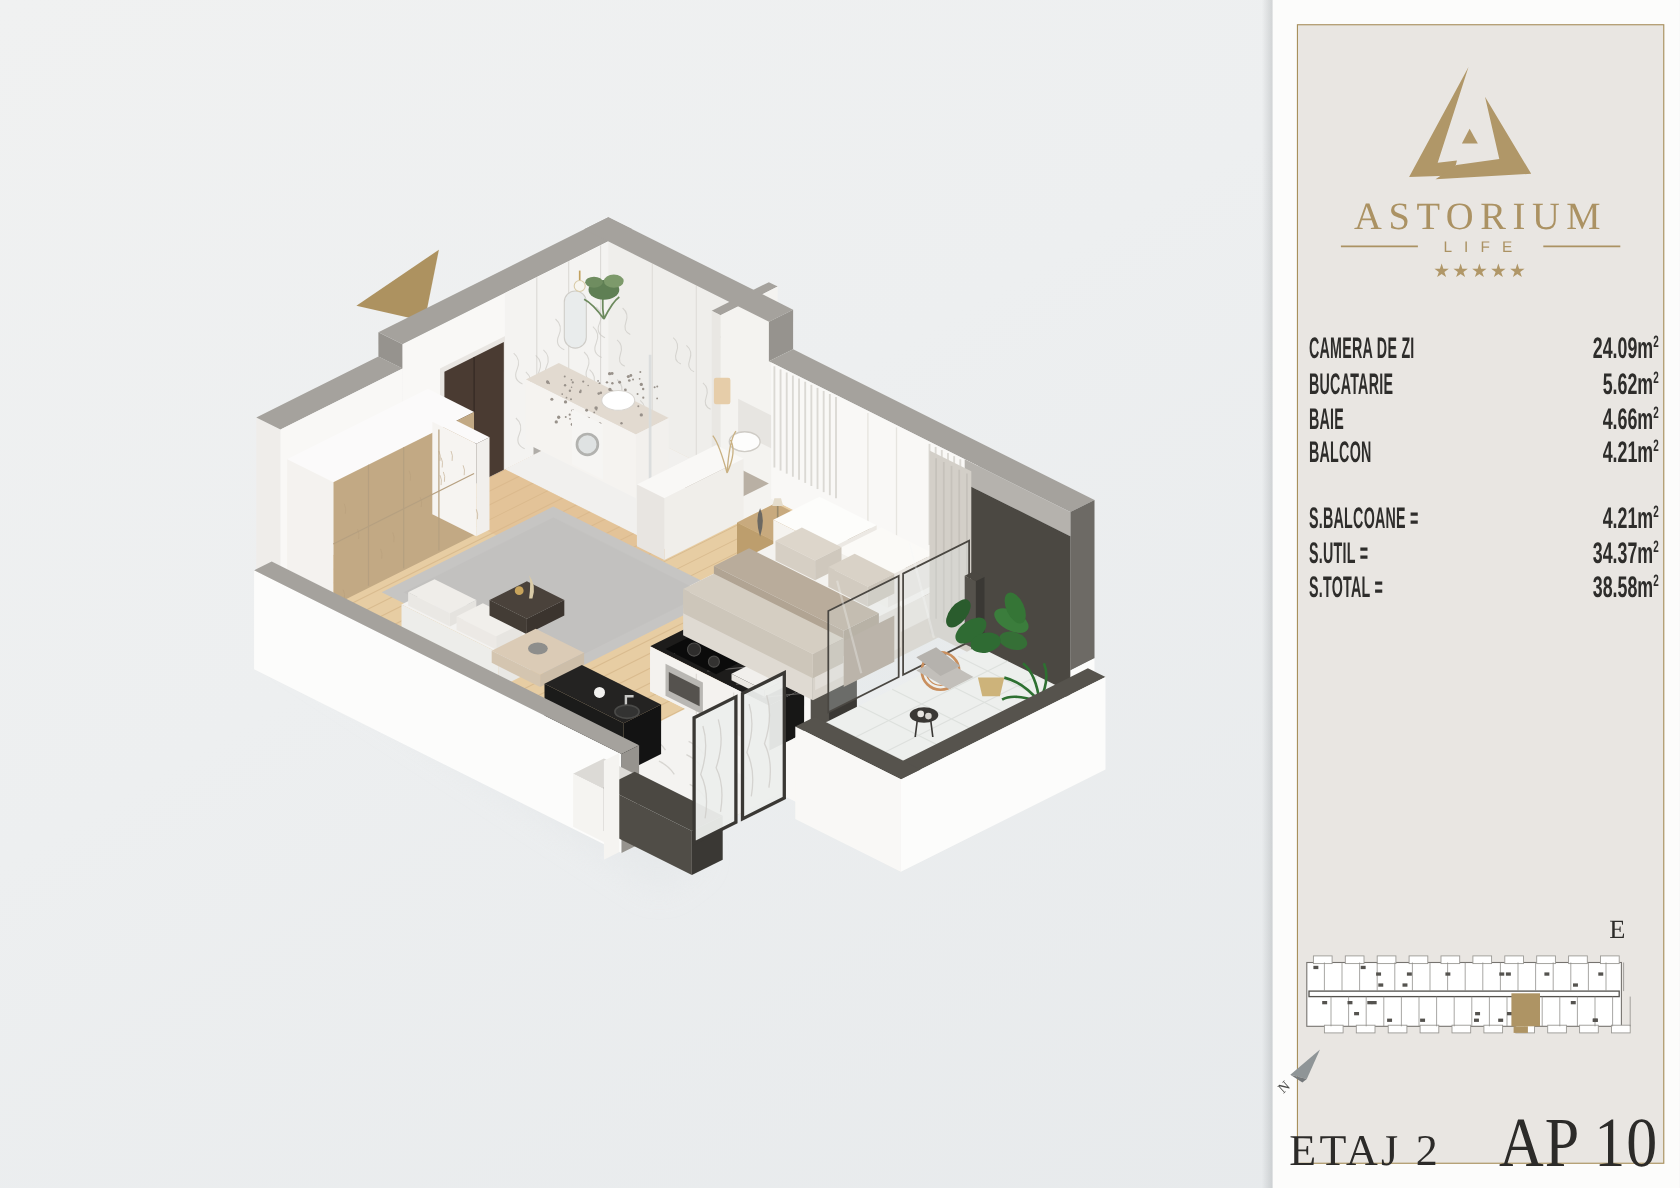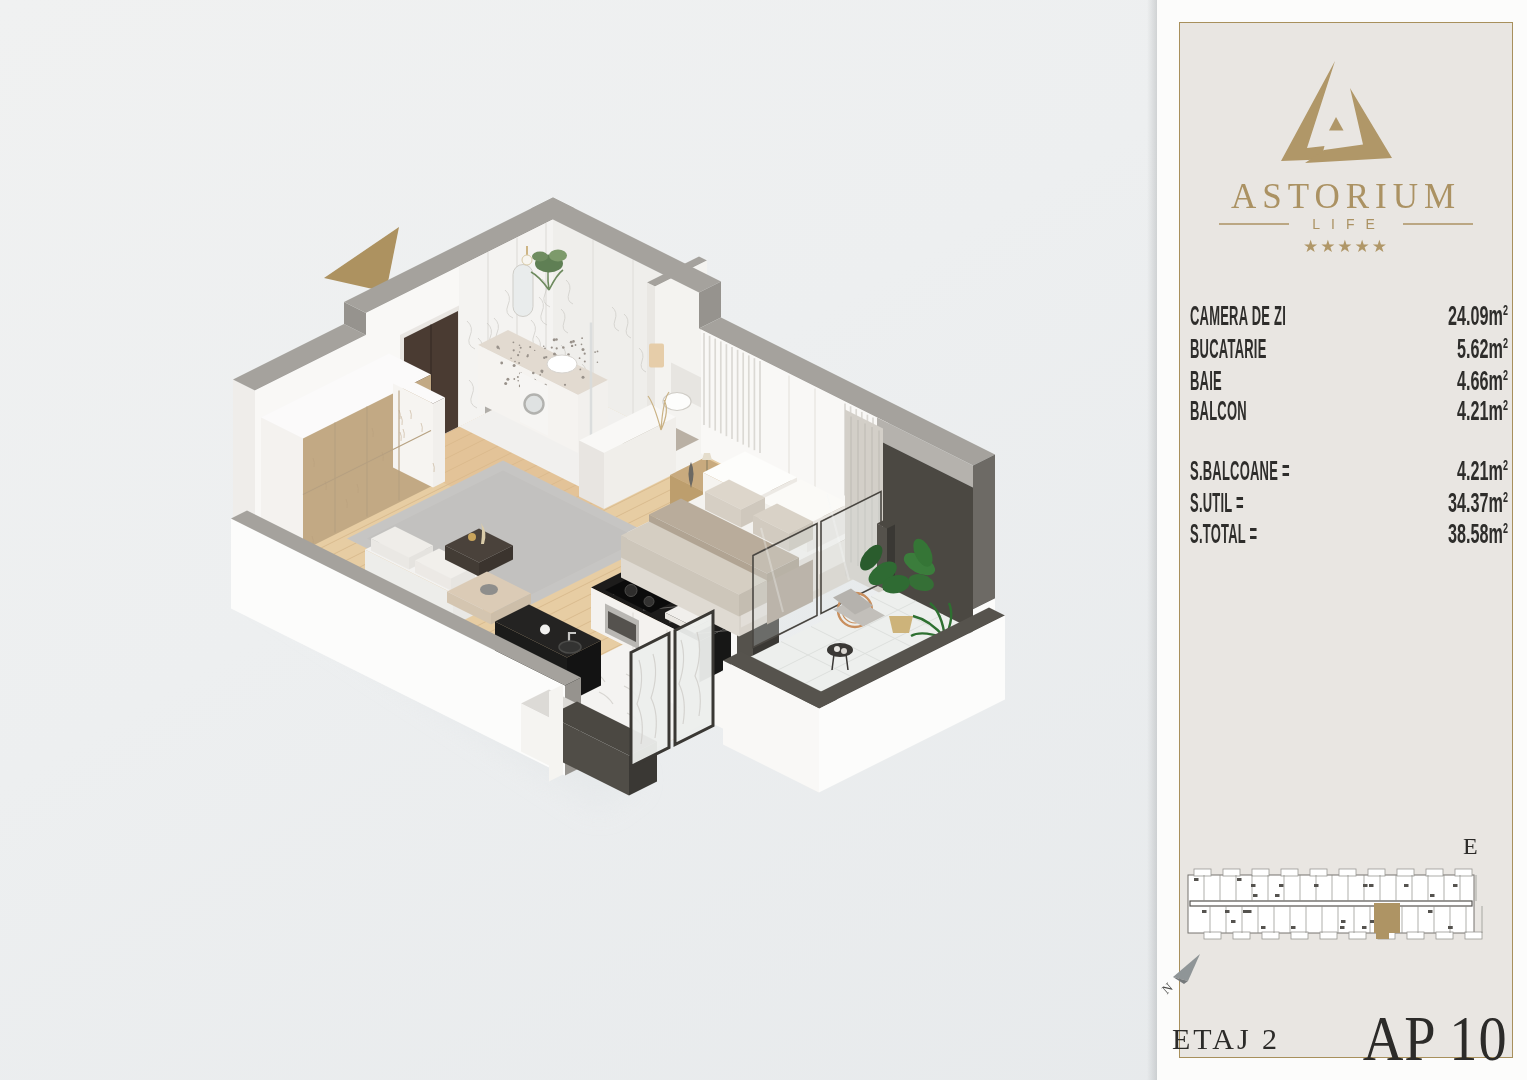--- a/index.html
+++ b/index.html
@@ -830,15 +830,15 @@
 <rect x="206" y="45" width="26" height="30" fill="#ae9464"></rect>
 <rect x="208" y="75" width="13" height="6" fill="#ae9464"></rect>
 </svg>
 
 <svg width="70" height="70" viewBox="0 0 70 70" style="position:absolute;left:1155px;top:935px">
 <polygon points="18,42 45,19 33,46" fill="#8f9597"></polygon>
 <polygon points="18,42 33,46 29,49" fill="#75797b"></polygon>
 <text x="8" y="58" font-size="13" fill="#4a4a48" transform="rotate(-42 12 54)" font-family="Liberation Serif,serif">N</text>
 </svg>
 
-<div style="position:absolute;left:1172px;top:1022px;font-family:'Liberation Serif',serif;font-size:30px;color:#2c2b29;letter-spacing:3px;">ETAJ 2</div>
+<div style="position:absolute;left:1172px;top:1022px;font-family:'Liberation Serif',serif;font-size:40px;color:#2c2b29;letter-spacing:3px;">ETAJ 2</div>
 
 <div style="position:absolute;right:20px;top:1002px;font-family:'Liberation Serif',serif;font-size:64px;color:#2c2b29;letter-spacing:1px;transform:scaleX(0.88);transform-origin:100% 50%;">AP 10</div>
 </div>
 </body></html>

